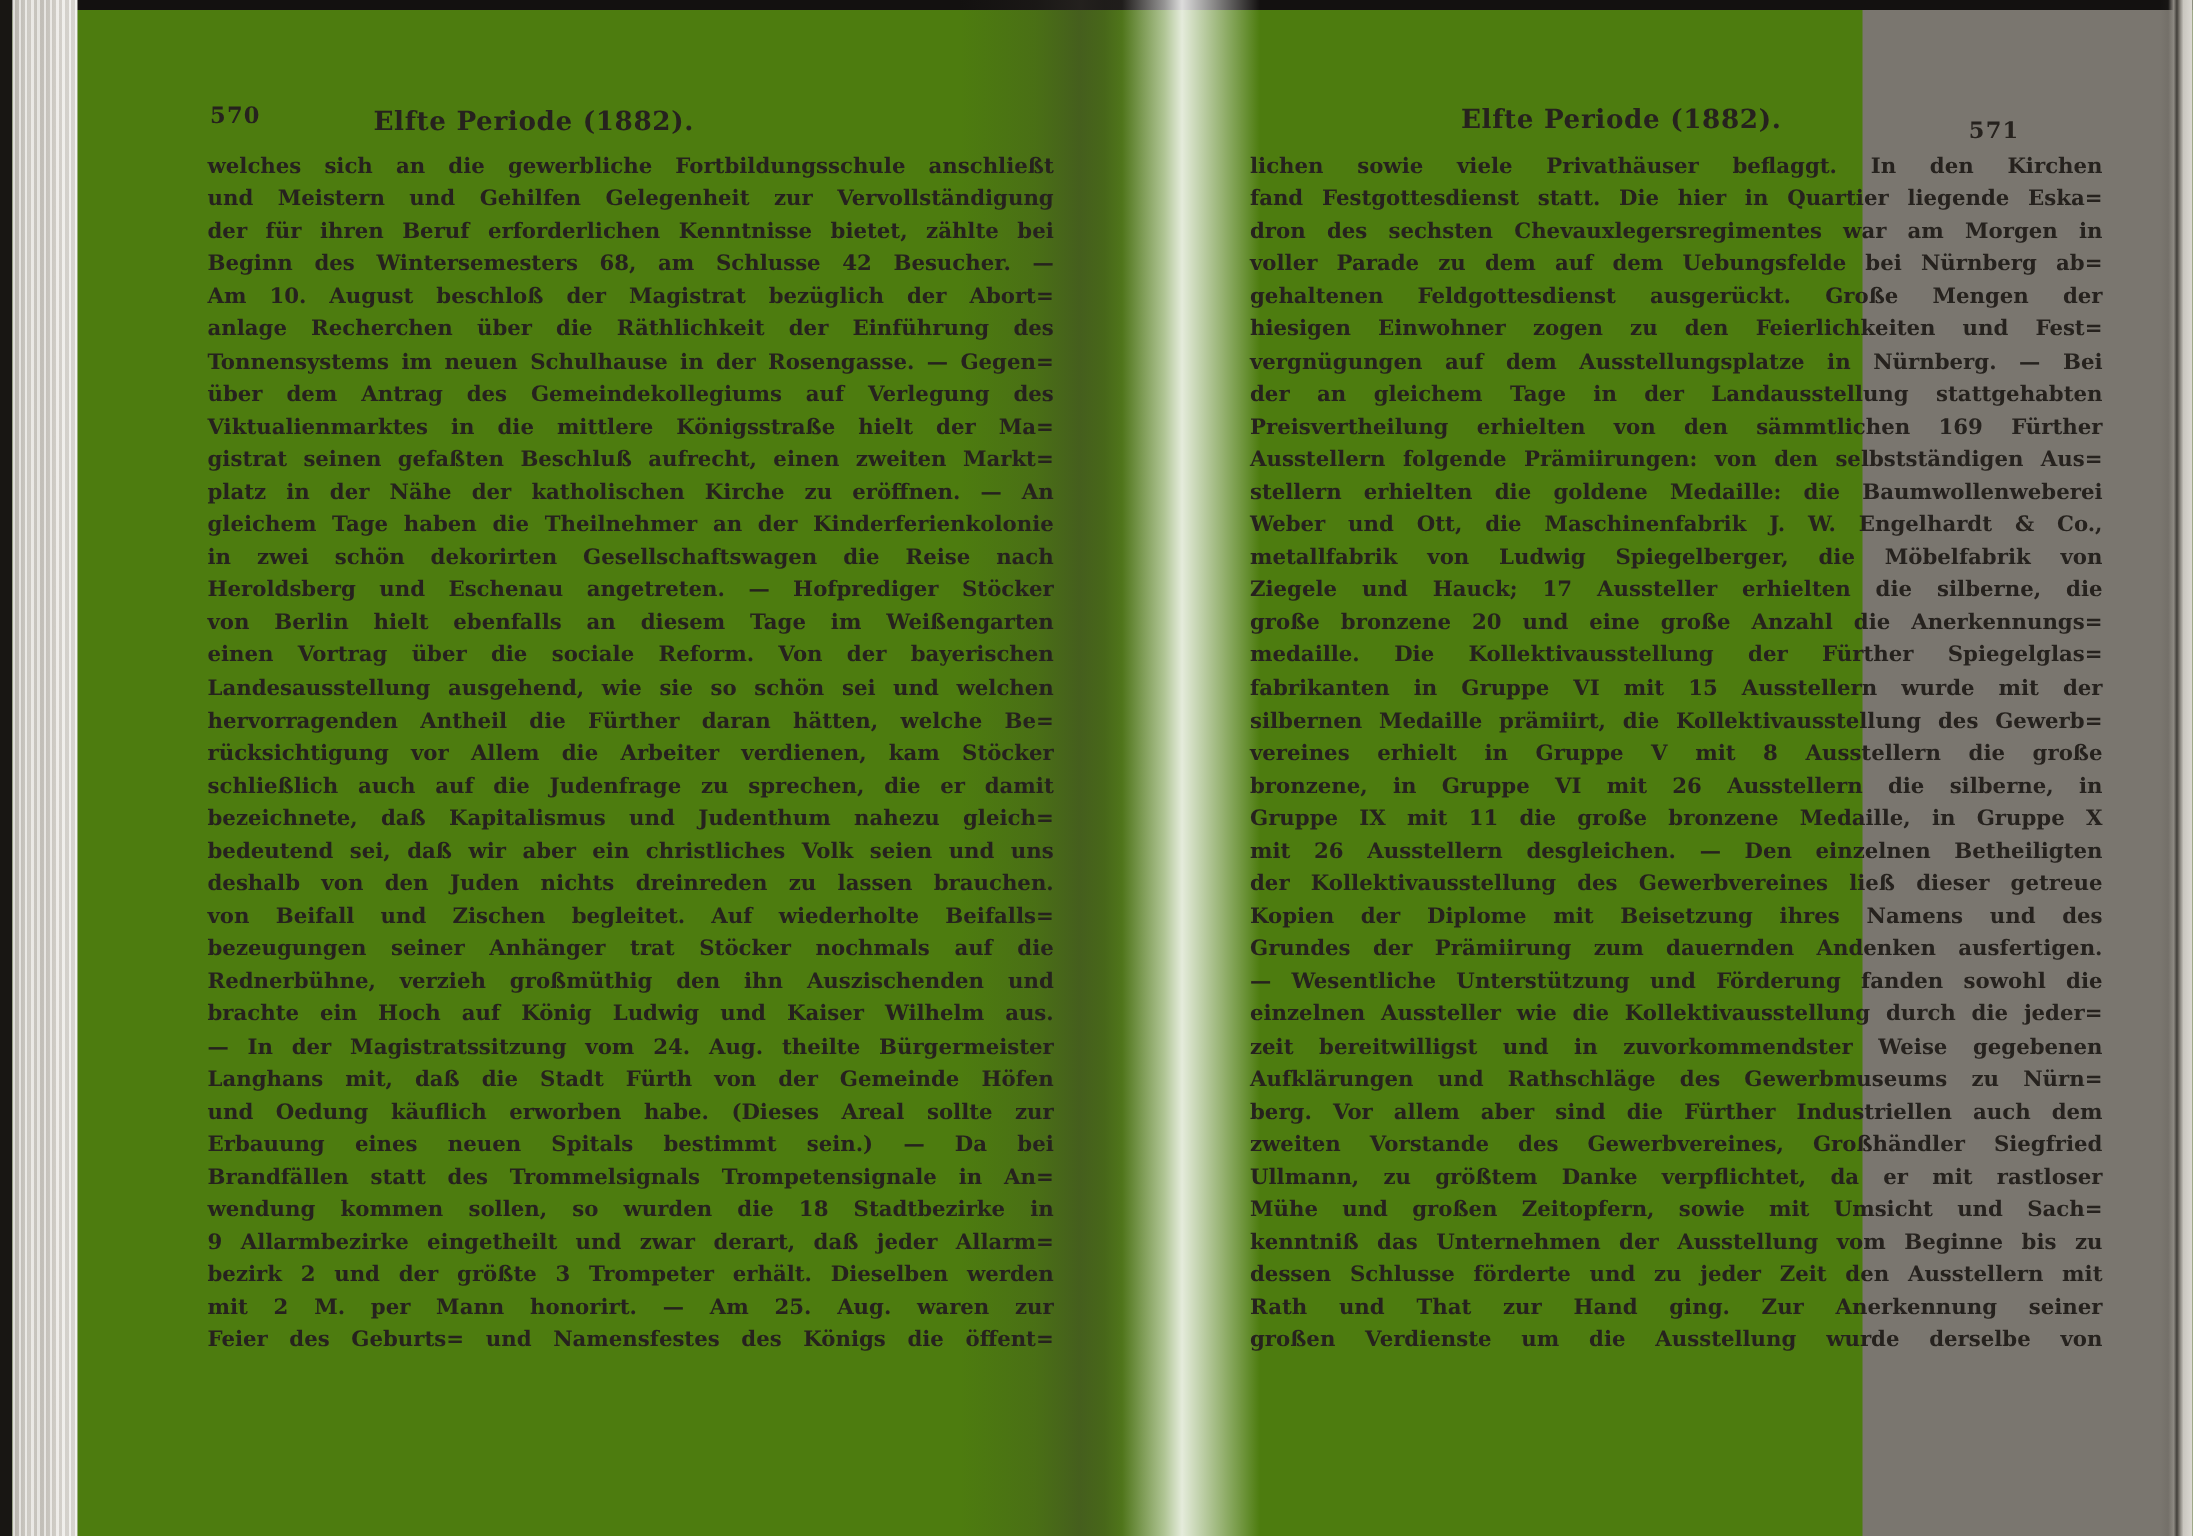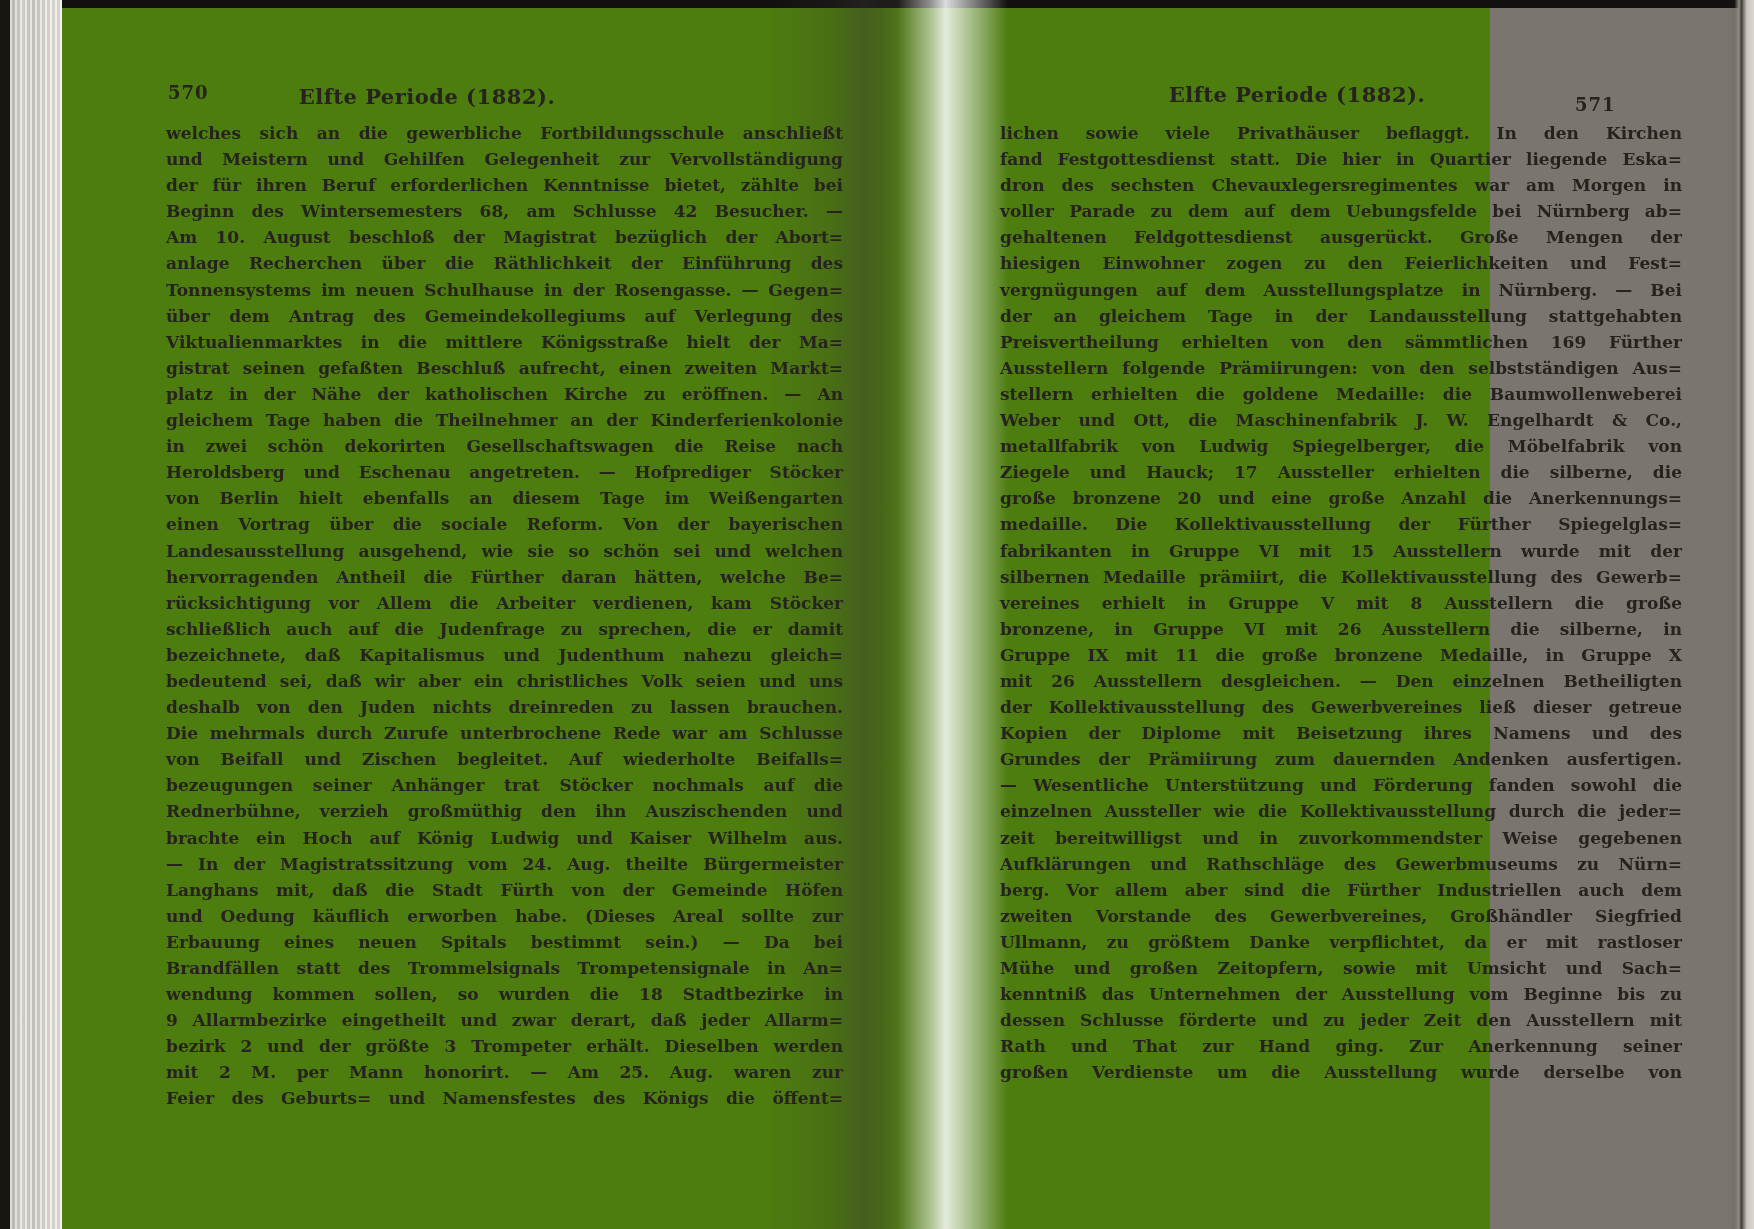--- a/index.html
+++ b/index.html
@@ -77,21 +77,20 @@
         <div class="line">Heroldsberg und Eschenau angetreten. — Hofprediger Stöcker</div>
         <div class="line">von Berlin hielt ebenfalls an diesem Tage im Weißengarten</div>
         <div class="line">einen Vortrag über die sociale Reform. Von der bayerischen</div>
         <div class="line">Landesausstellung ausgehend, wie sie so schön sei und welchen</div>
         <div class="line">hervorragenden Antheil die Fürther daran hätten, welche Be=</div>
         <div class="line">rücksichtigung vor Allem die Arbeiter verdienen, kam Stöcker</div>
         <div class="line">schließlich auch auf die Judenfrage zu sprechen, die er damit</div>
         <div class="line">bezeichnete, daß Kapitalismus und Judenthum nahezu gleich=</div>
         <div class="line">bedeutend sei, daß wir aber ein christliches Volk seien und uns</div>
         <div class="line">deshalb von den Juden nichts dreinreden zu lassen brauchen.</div>
-        <div class="line">Die mehrmals durch Zurufe unterbrochene Rede war am Schlusse</div>
         <div class="line">von Beifall und Zischen begleitet.  Auf wiederholte Beifalls=</div>
         <div class="line">bezeugungen seiner Anhänger trat Stöcker nochmals auf die</div>
         <div class="line">Rednerbühne, verzieh großmüthig den ihn Auszischenden und</div>
         <div class="line">brachte ein Hoch auf König Ludwig und Kaiser Wilhelm aus.</div>
         <div class="line">— In der Magistratssitzung vom 24. Aug. theilte Bürgermeister</div>
         <div class="line">Langhans mit, daß die Stadt Fürth von der Gemeinde Höfen</div>
         <div class="line">und Oedung käuflich erworben habe.  (Dieses Areal sollte zur</div>
         <div class="line">Erbauung eines neuen Spitals bestimmt sein.)  —  Da bei</div>
         <div class="line">Brandfällen statt des Trommelsignals Trompetensignale in An=</div>
         <div class="line">wendung kommen sollen, so wurden die 18 Stadtbezirke in</div>

